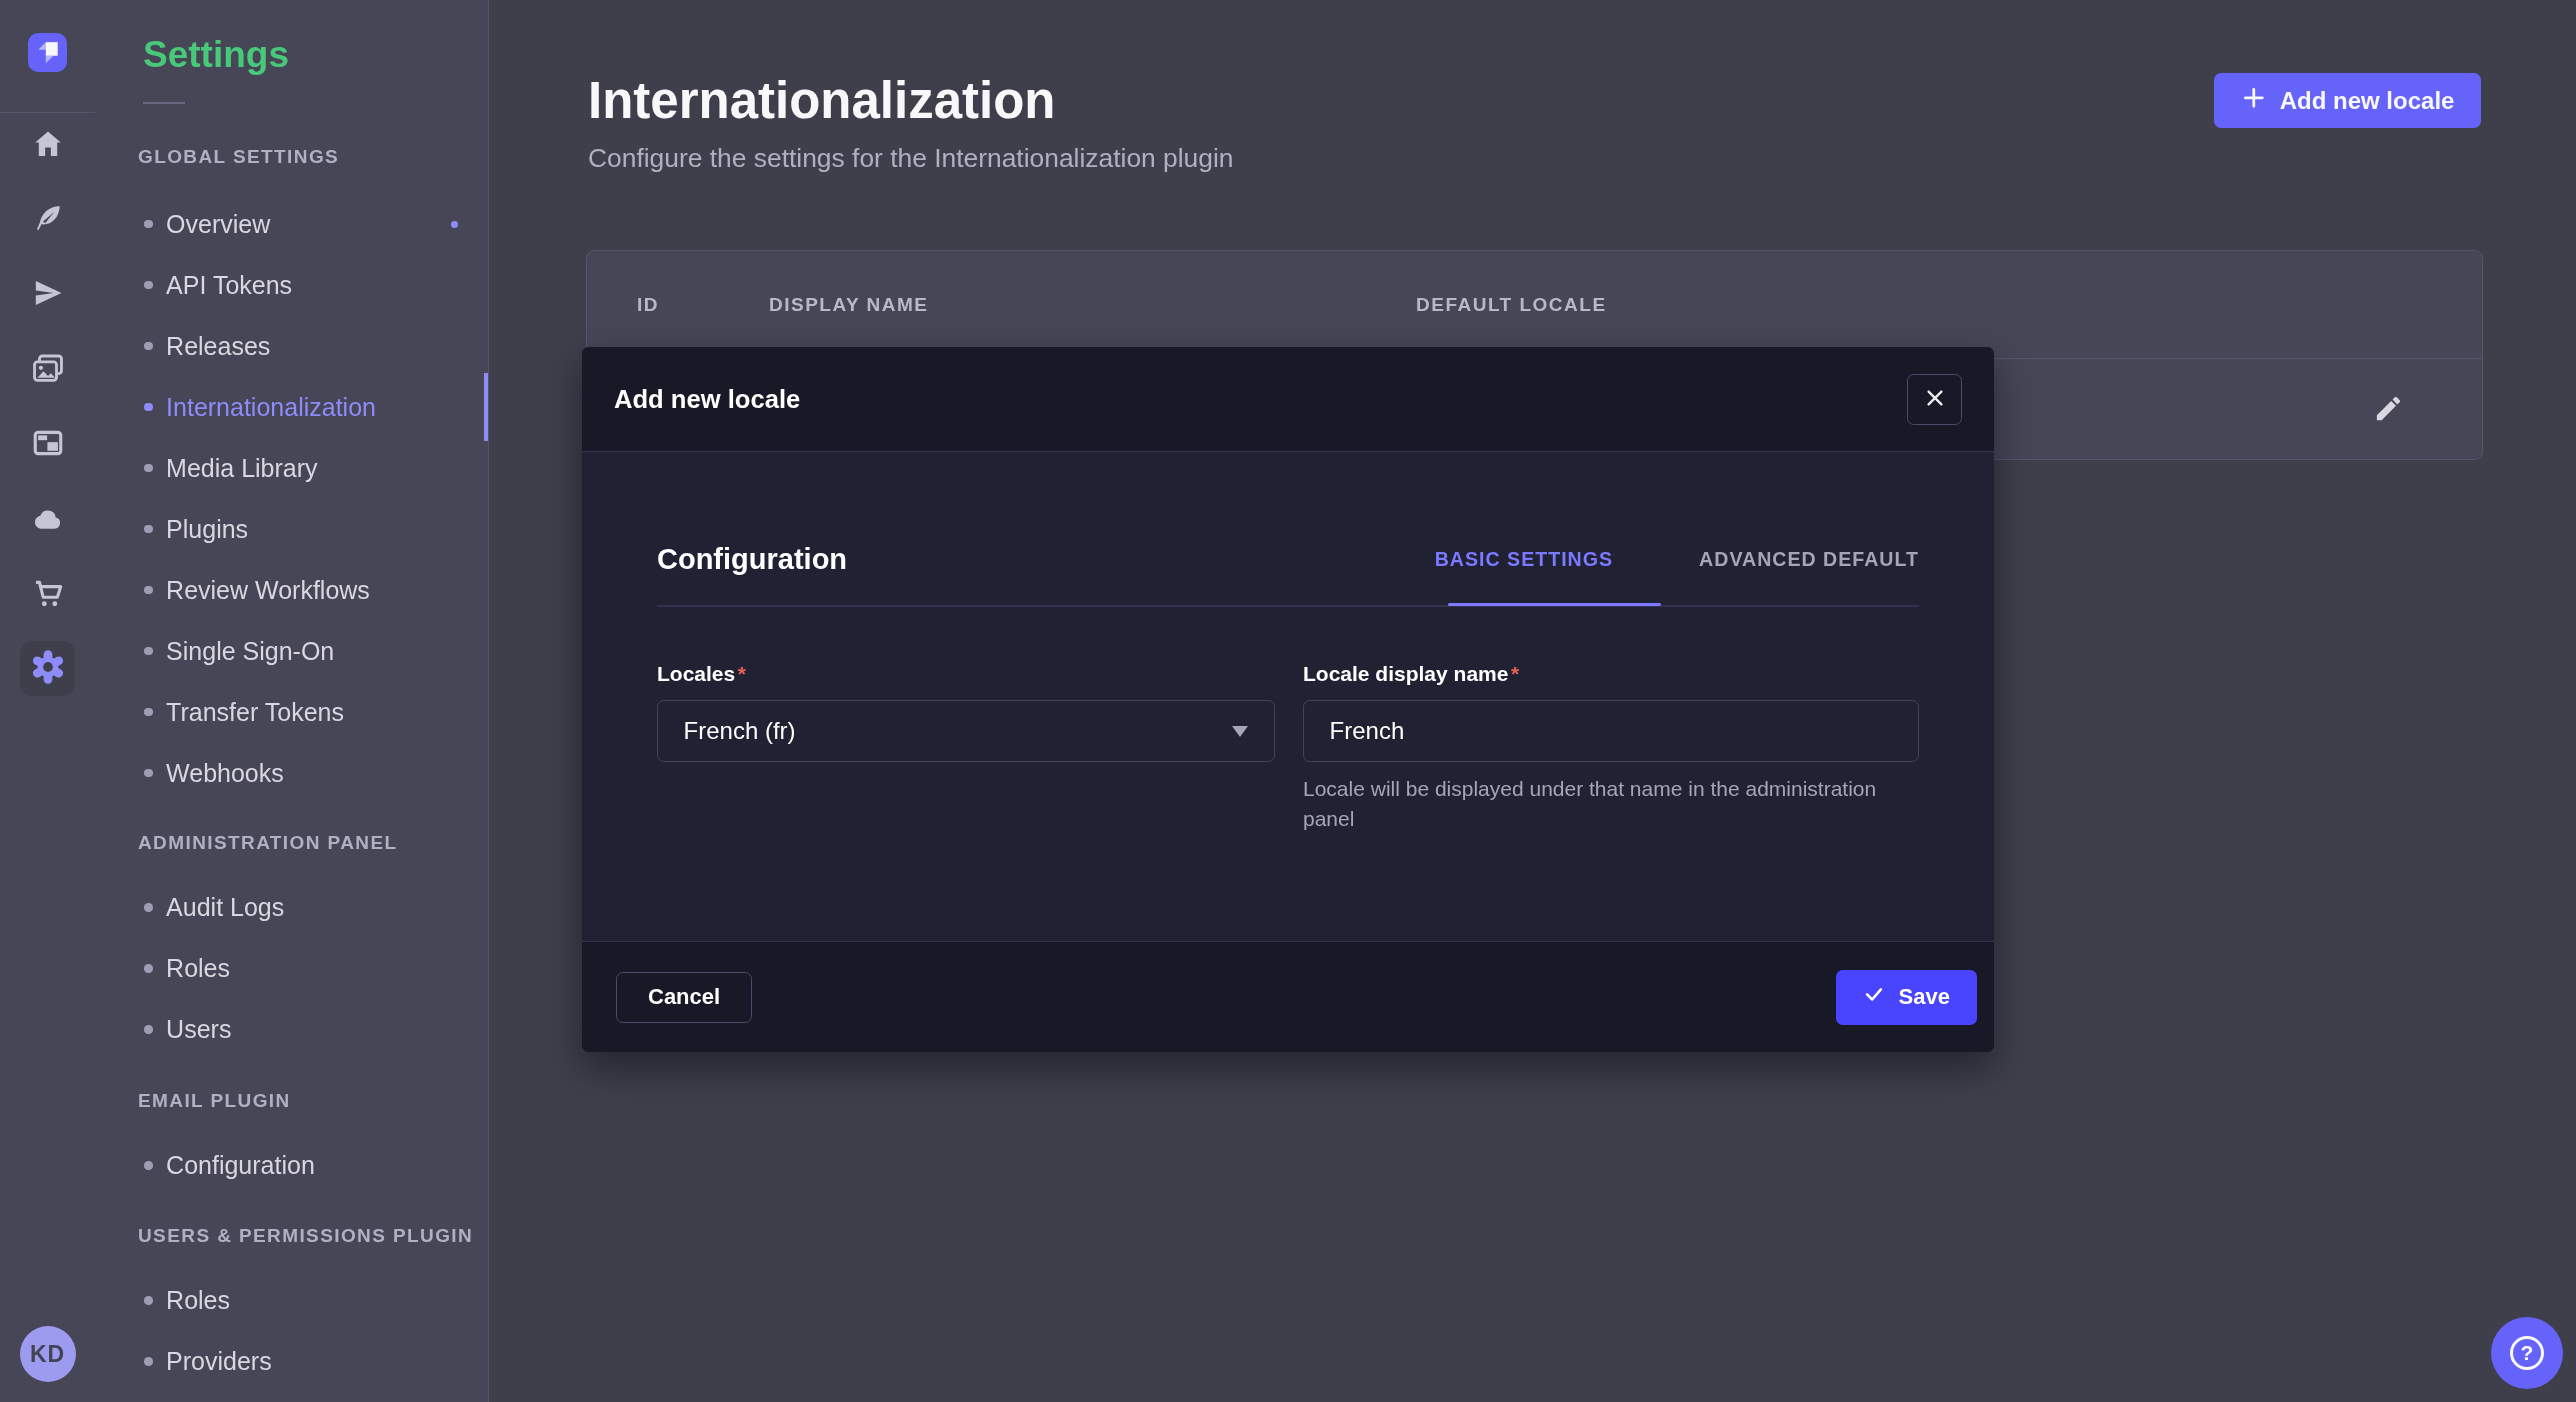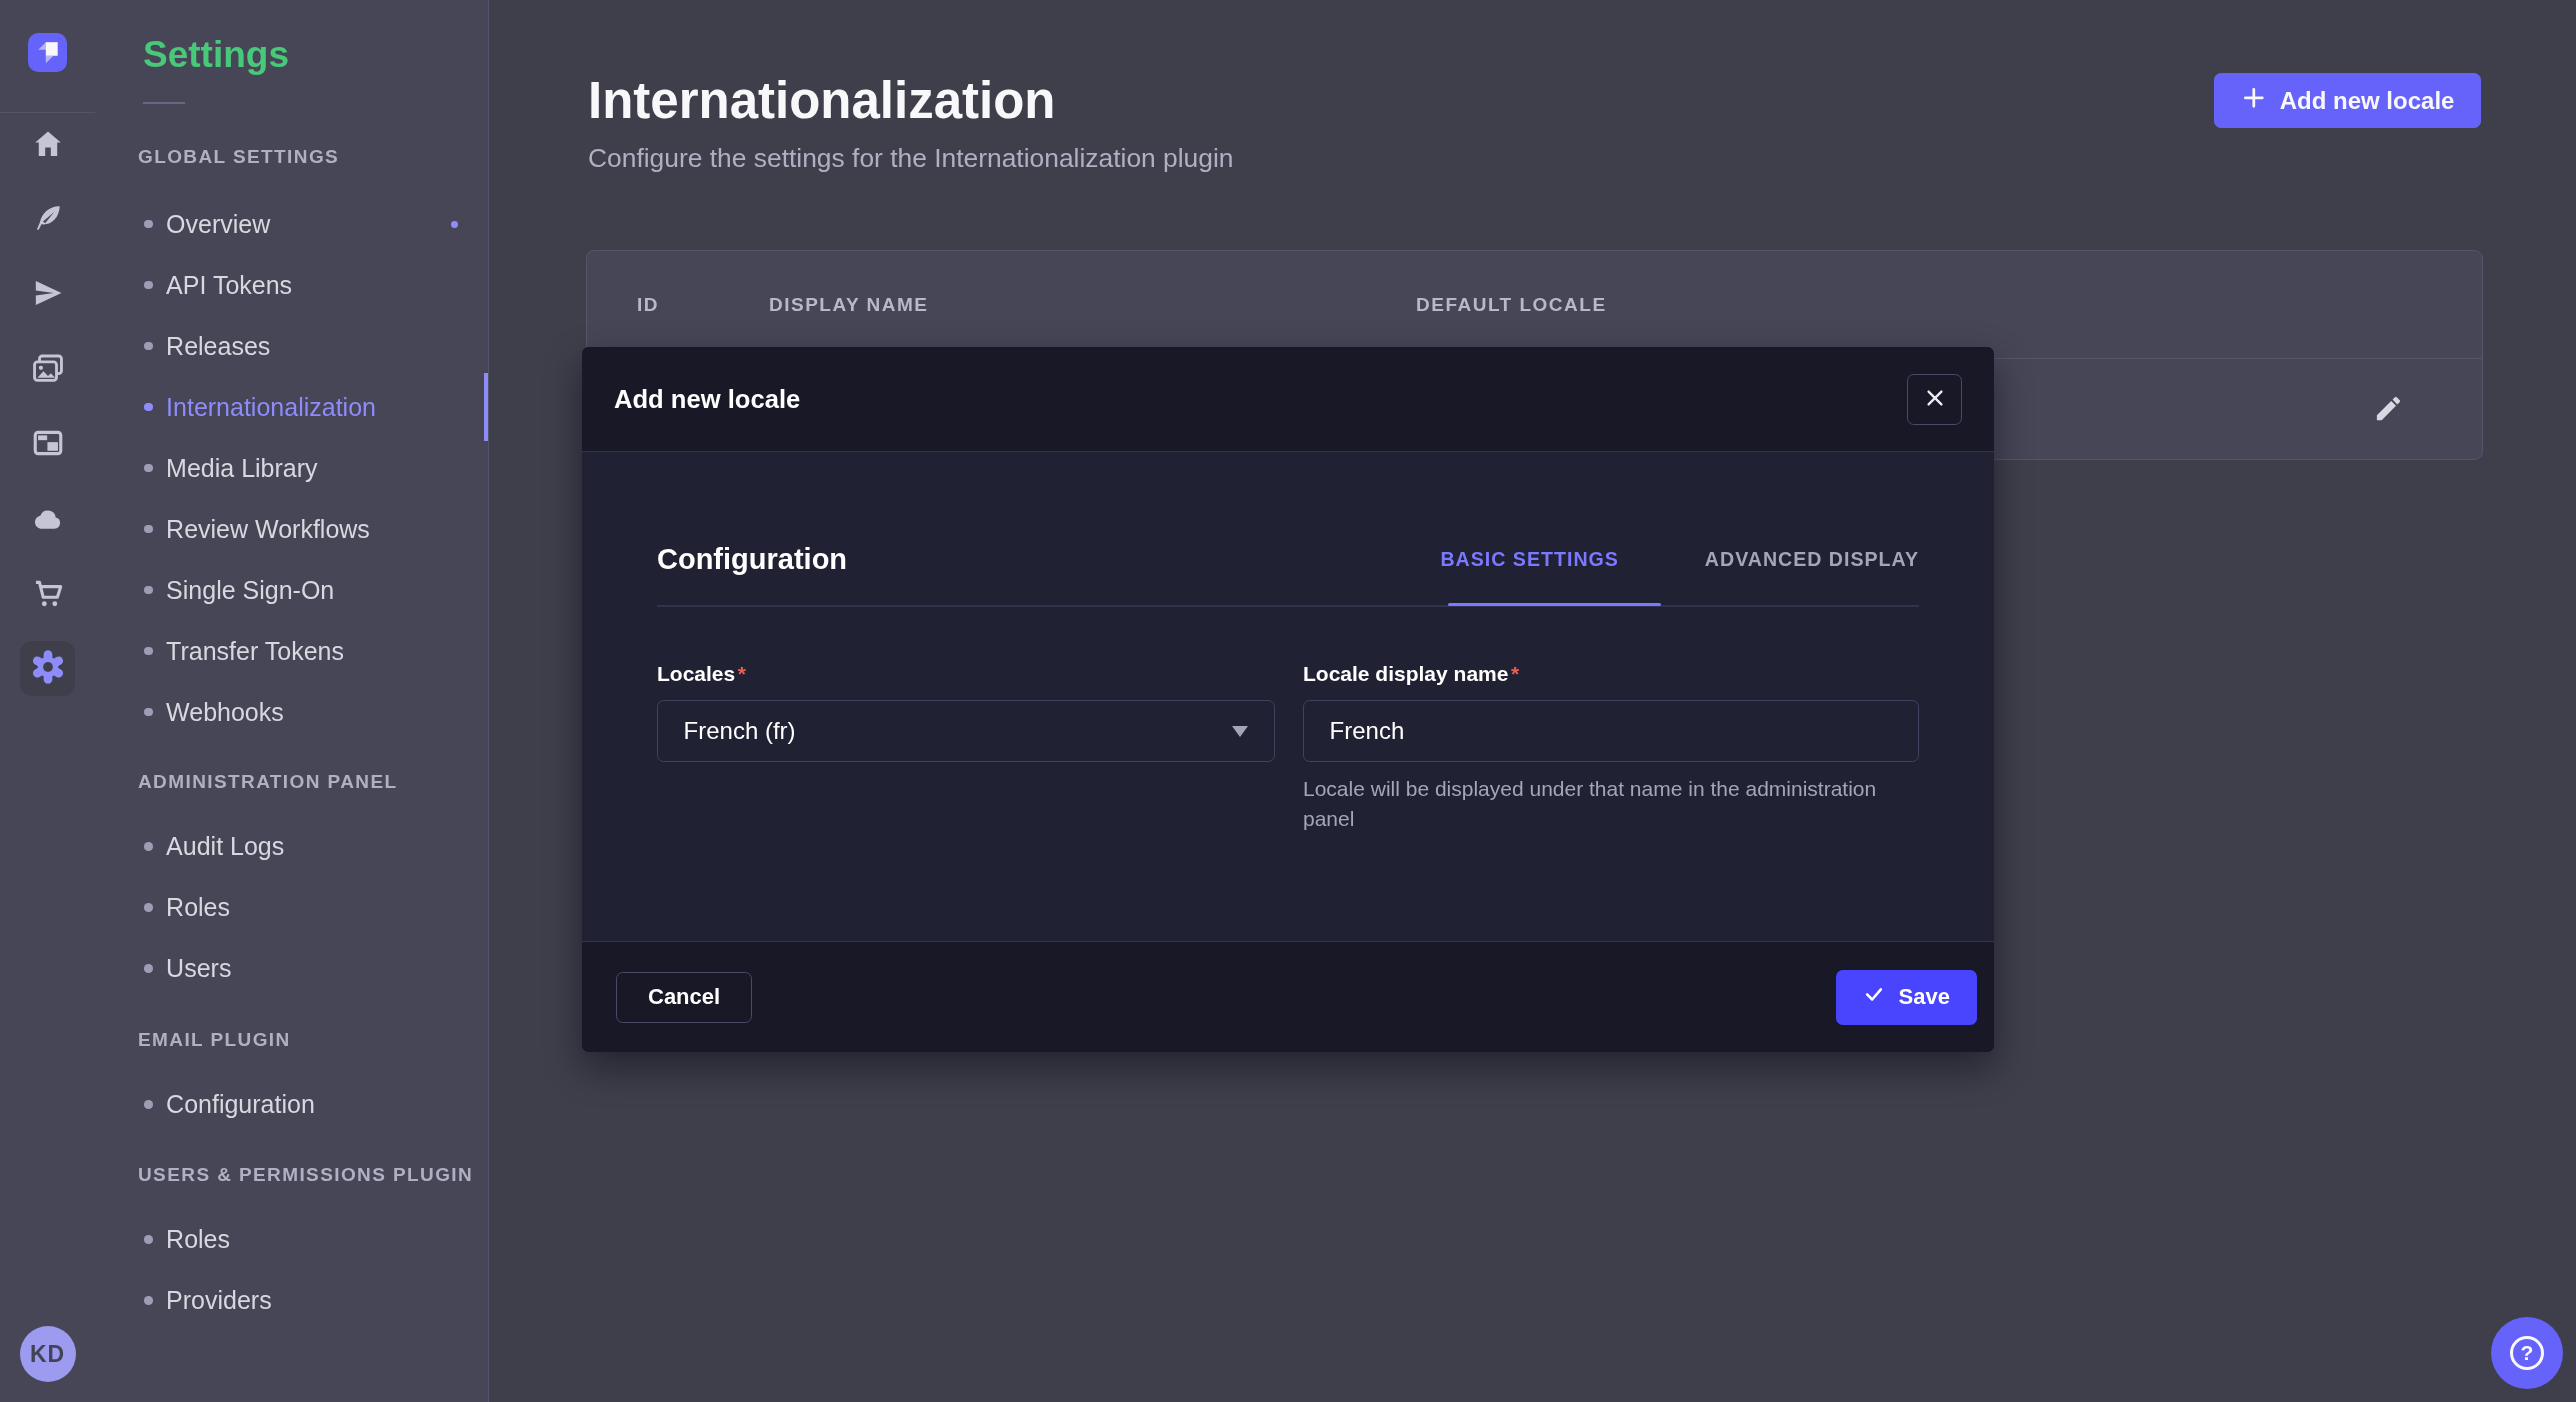--- a/index.html
+++ b/index.html
@@ -209,20 +209,24 @@
       <span class="bullet"></span>
       <span>Internationalization</span>
       <span class="active-bar"></span>
     </div>
     <div class="nav-item">
       <span class="bullet"></span>
       <span>Media Library</span>
     </div>
     <div class="nav-item">
       <span class="bullet"></span>
+      <span>Plugins</span>
+    </div>
+    <div class="nav-item">
+      <span class="bullet"></span>
       <span>Review Workflows</span>
     </div>
     <div class="nav-item">
       <span class="bullet"></span>
       <span>Single Sign-On</span>
     </div>
     <div class="nav-item">
       <span class="bullet"></span>
       <span>Transfer Tokens</span>
     </div>
@@ -309,21 +313,21 @@
             </svg>
         </span>
       </button>
     </div>
 
     <div class="m-body">
       <div class="config-row">
         <span class="config-h">Configuration</span>
         <div class="tabs">
           <button class="tab active">BASIC SETTINGS</button>
-          <button class="tab">ADVANCED DISPLAY</button>
+          <button class="tab">ADVANCED DEFAULT</button>
         </div>
       </div>
 
       <div class="m-fields">
         <div class="f-col1">
           <div class="f-label"><span>Locales</span><span class="f-req">*</span></div>
           <div class="select">
             <span>French (fr)</span>
             <span class="caret"></span>
           </div>

